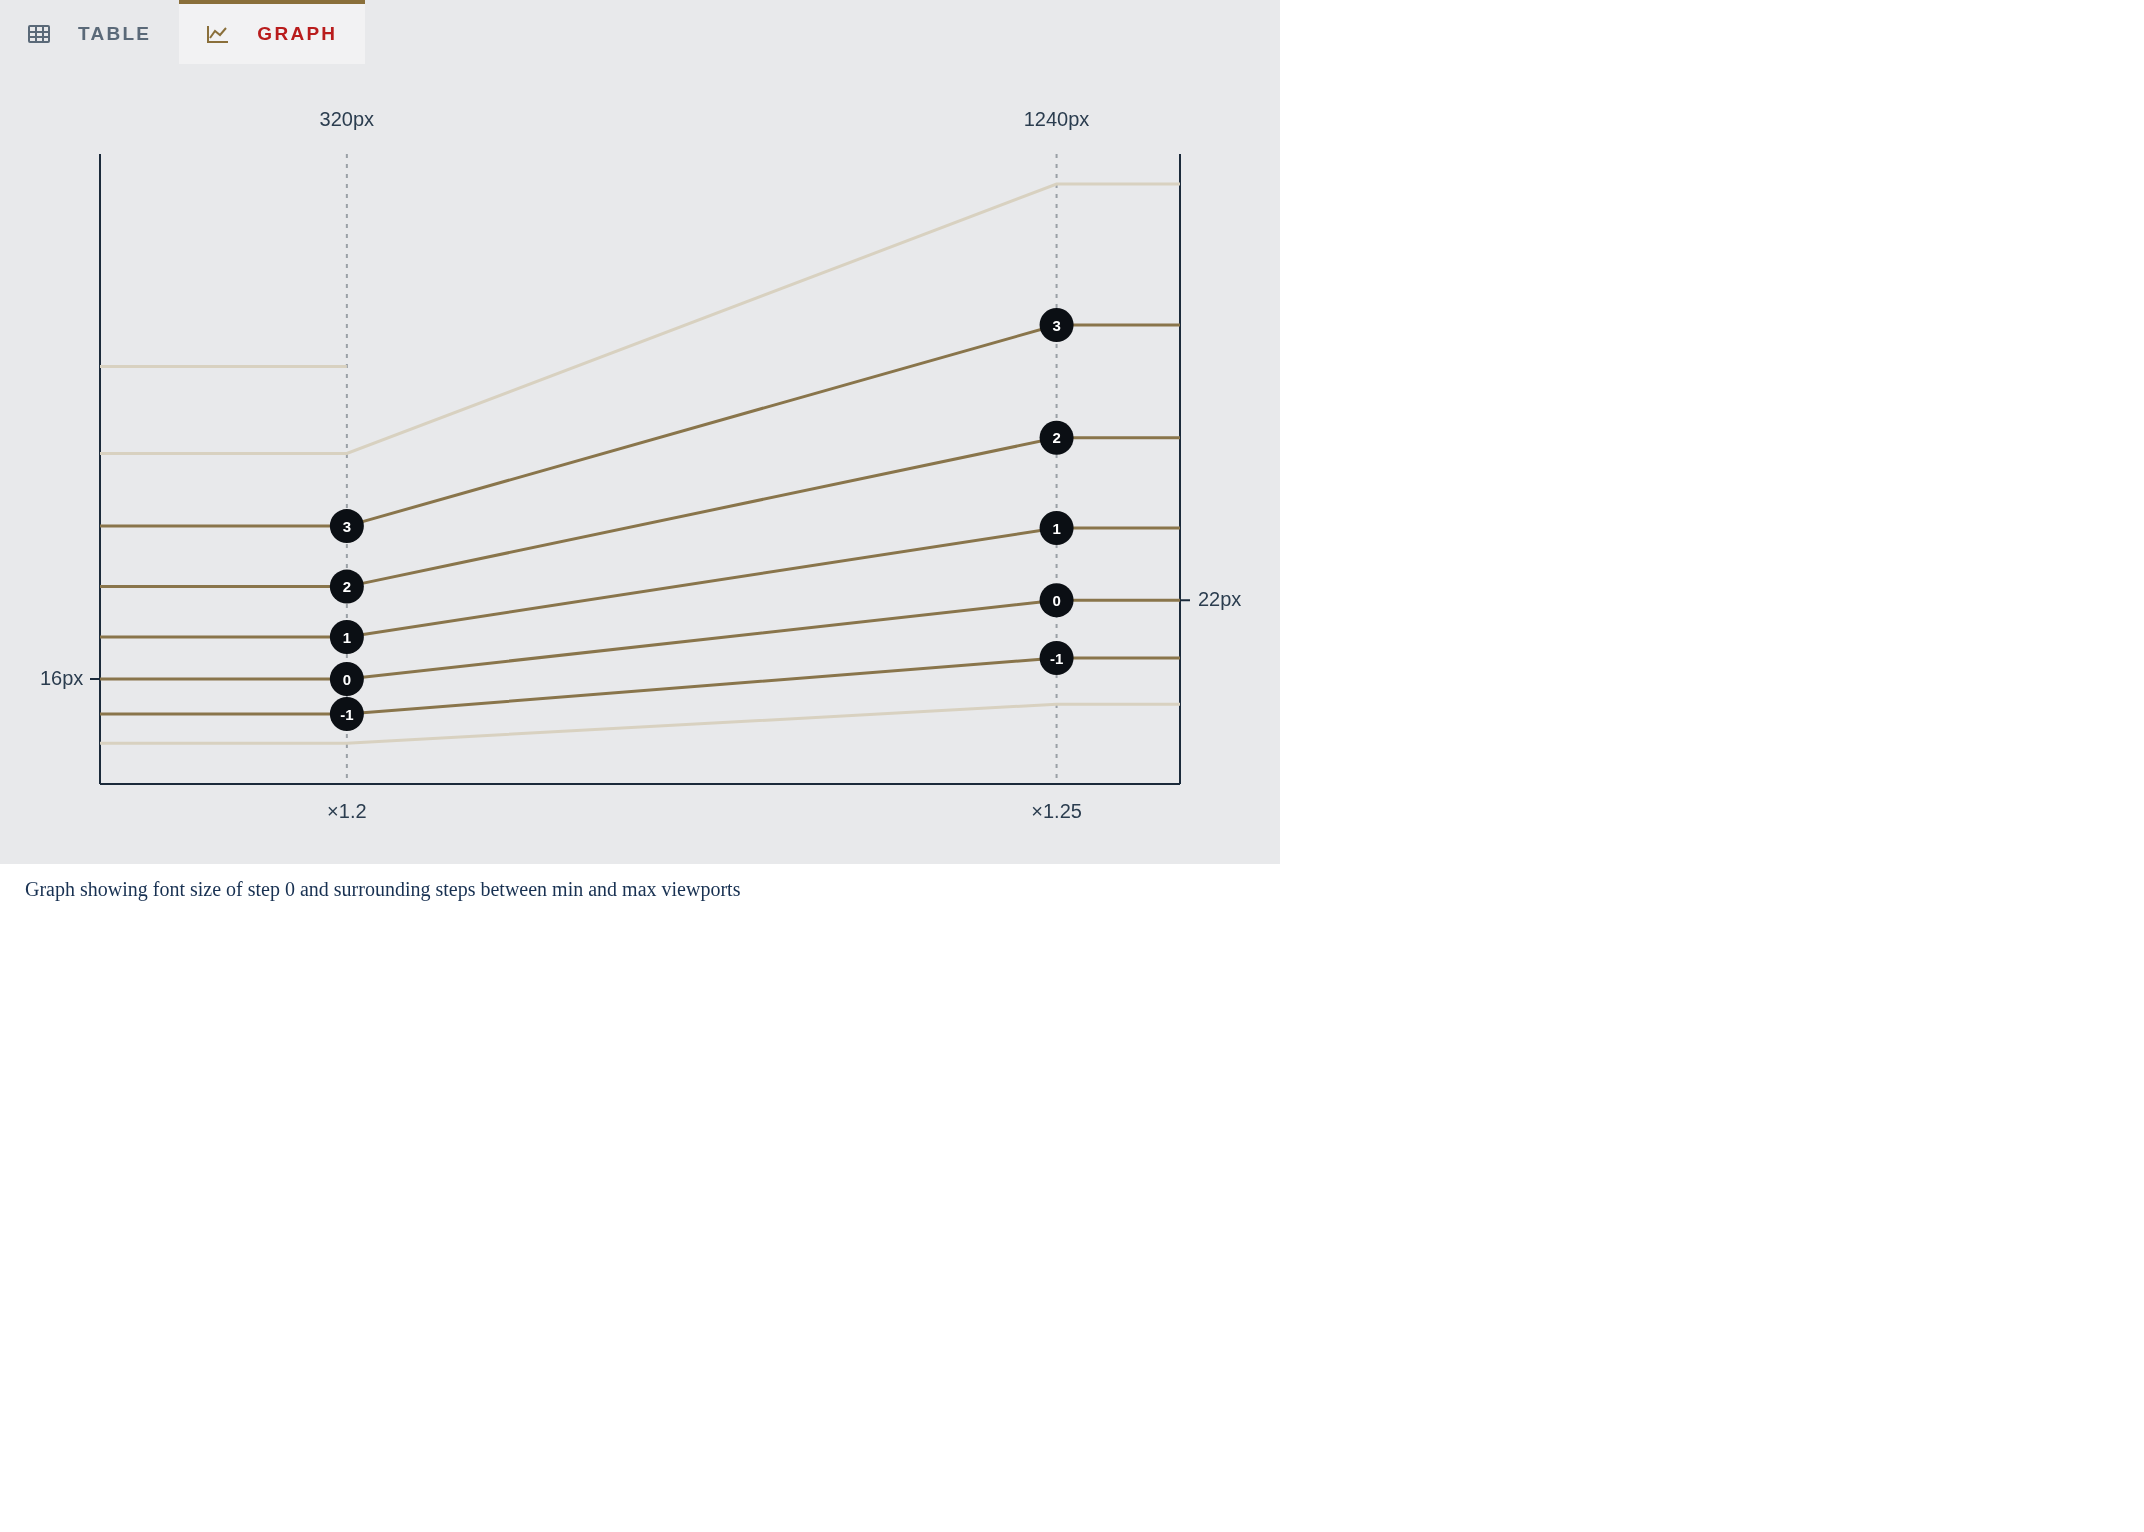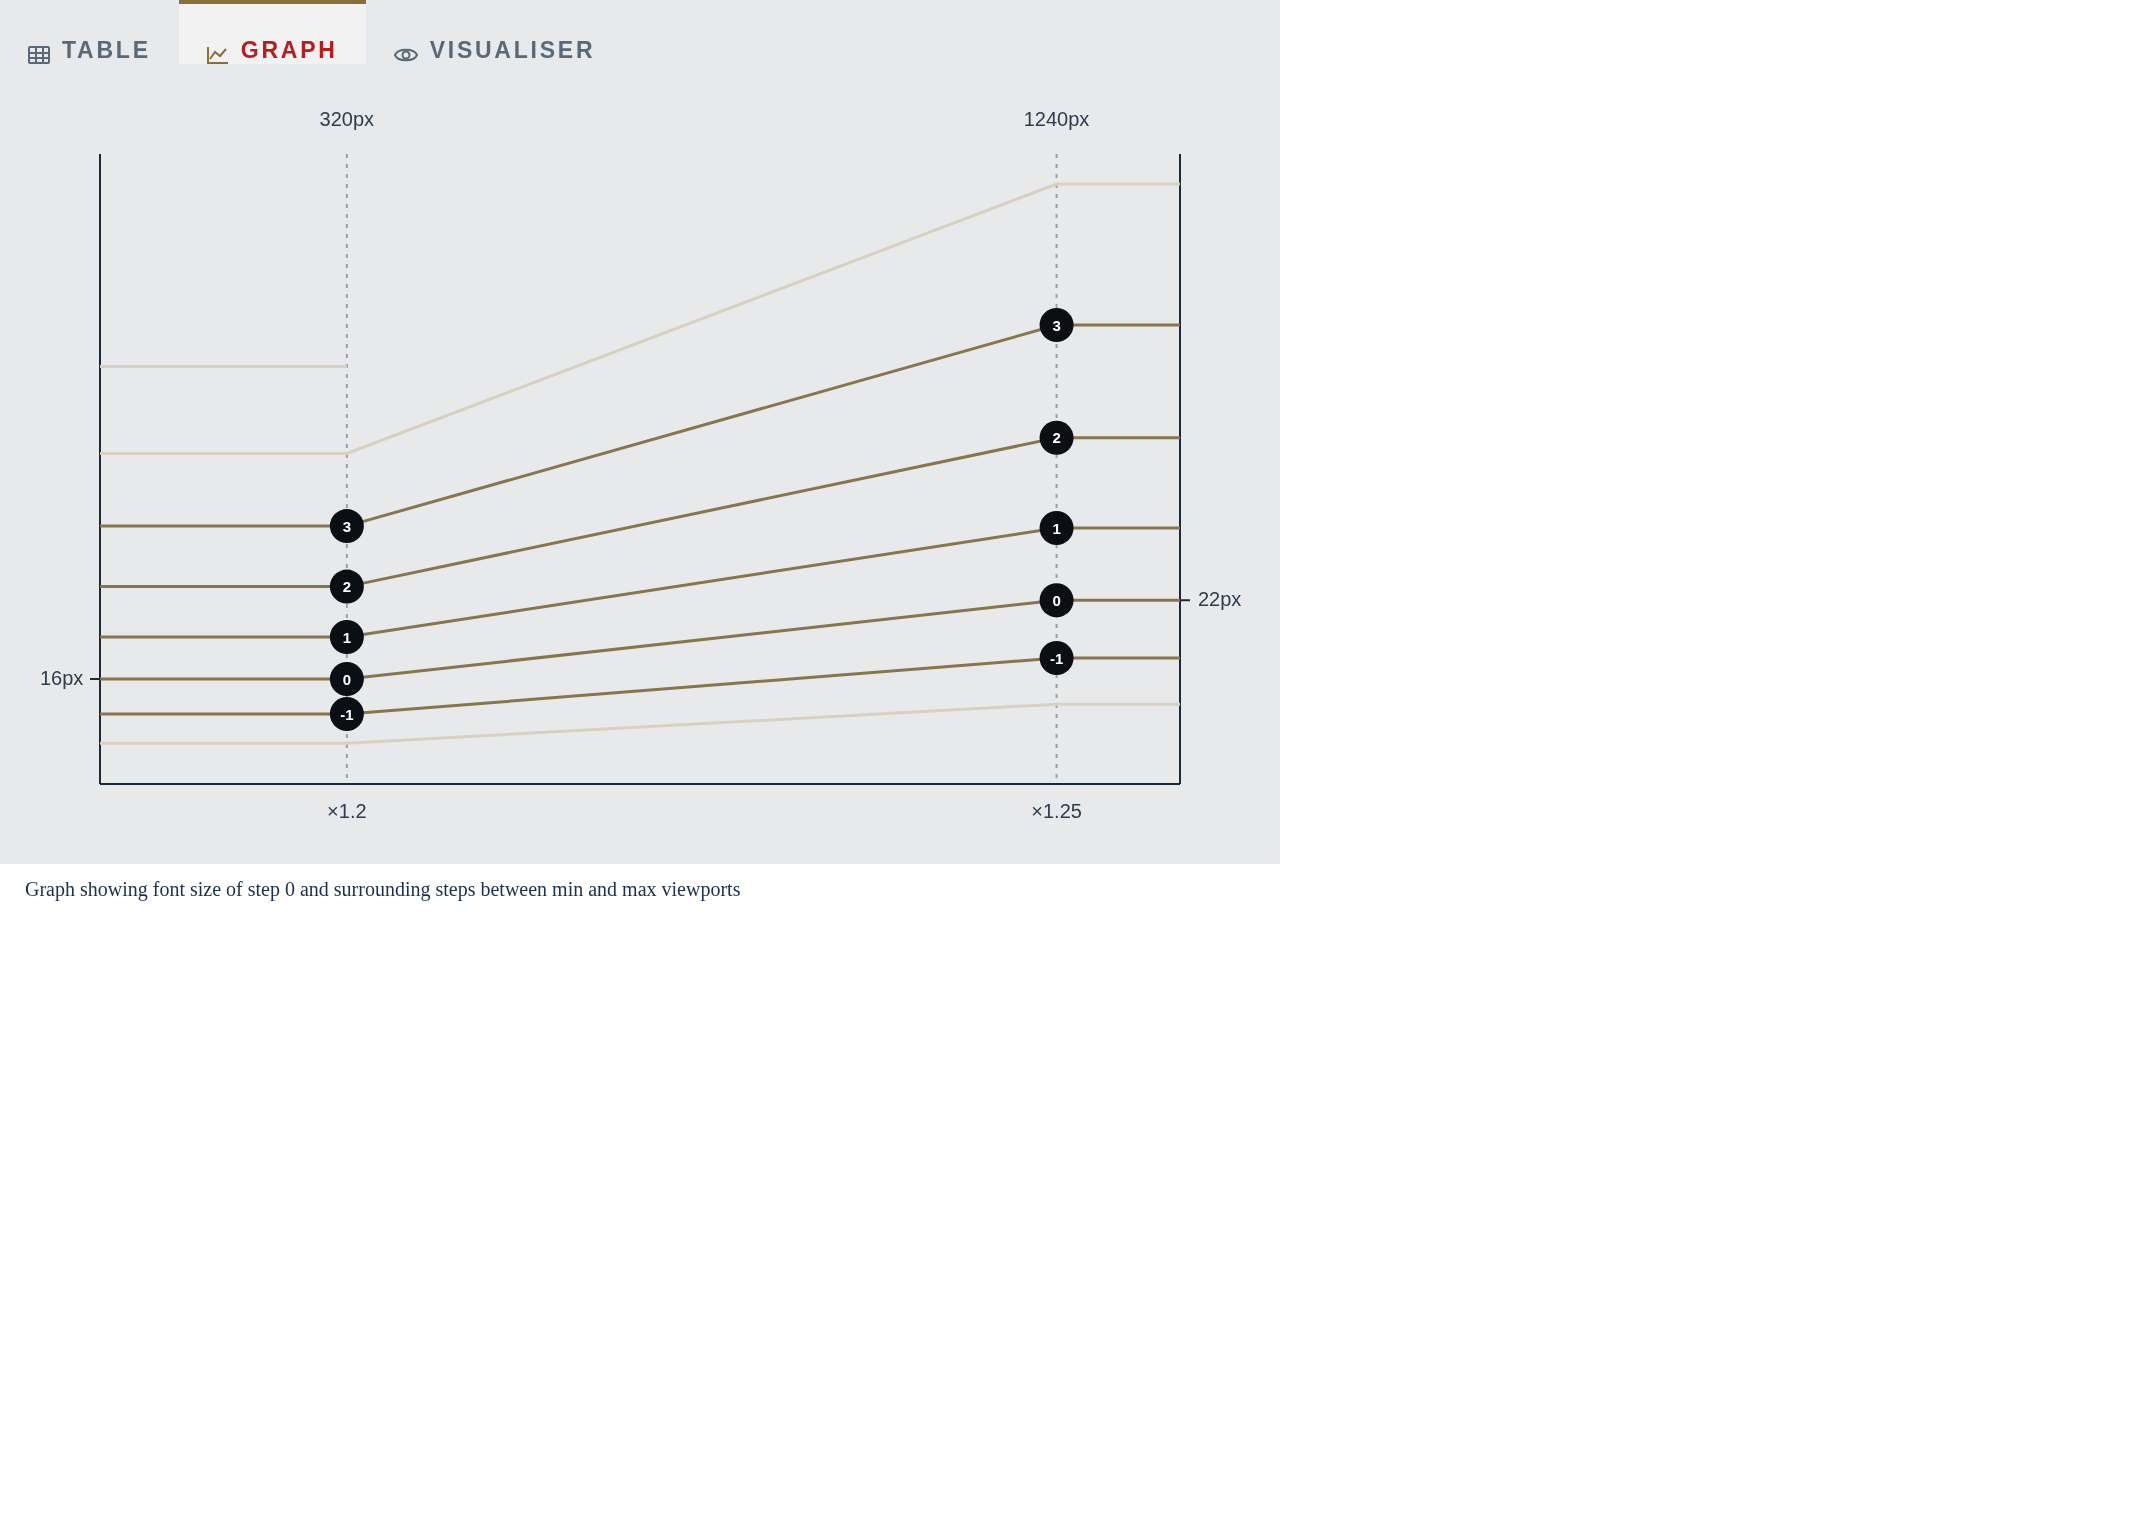--- a/index.html
+++ b/index.html
@@ -13,25 +13,25 @@
     background: #e8e9eb;
     width: 1280px;
   }
   .tabs {
     display: flex;
     align-items: stretch;
     height: 64px;
   }
   .tab {
     display: flex;
-    align-items: flex-end;
-    gap: 12px;
+    align-items: center;
+    gap: 28px;
     padding: 0 28px;
     font-family: -apple-system, BlinkMacSystemFont, 'Segoe UI', Arial, sans-serif;
-    font-size: 23px;
+    font-size: 19px;
     font-weight: 700;
     letter-spacing: 0.12em;
     color: #5a6978;
     cursor: pointer;
     border-top: 4px solid transparent;
     background: transparent;
   }
   .tab.active {
     background: #f2f2f3;
     color: #b91c1c;
@@ -91,29 +91,20 @@
     </div>
     <div class="tab active">
       <span class="icon">
         <svg width="22" height="18" viewBox="0 0 22 18">
             <polyline points="1,1 1,17 21,17" fill="none" stroke="#8a6f3a" stroke-width="2"></polyline>
             <polyline points="3,13 8,6 13,10 19,3" fill="none" stroke="#8a6f3a" stroke-width="2"></polyline>
           </svg>
       </span>
       <span>GRAPH</span>
     </div>
-    <div class="tab">
-      <span class="icon">
-        <svg width="24" height="18" viewBox="0 0 24 18">
-            <path d="M1 9 C4 2, 20 2, 23 9 C20 16, 4 16, 1 9 Z" fill="none" stroke="#5a6978" stroke-width="2"></path>
-            <circle cx="12" cy="9" r="3.5" fill="none" stroke="#5a6978" stroke-width="2"></circle>
-          </svg>
-      </span>
-      <span>VISUALISER</span>
-    </div>
   </div>
 
   <div class="chart-wrap">
     <svg id="chart-svg" width="1280" height="800" viewBox="0 0 1280 800">
         <line x1="100" y1="90" x2="100" y2="720" class="axis-line"></line>
         <line x1="100" y1="720" x2="1180" y2="720" class="axis-line"></line>
         <line x1="1180" y1="90" x2="1180" y2="720" class="axis-line"></line>
         <line x1="346.8571428571429" y1="90" x2="346.8571428571429" y2="720" class="vrule"></line>
         <line x1="1056.5714285714284" y1="90" x2="1056.5714285714284" y2="720" class="vrule"></line>
         <text x="346.8571428571429" y="62" class="annot" text-anchor="middle">320px</text>

